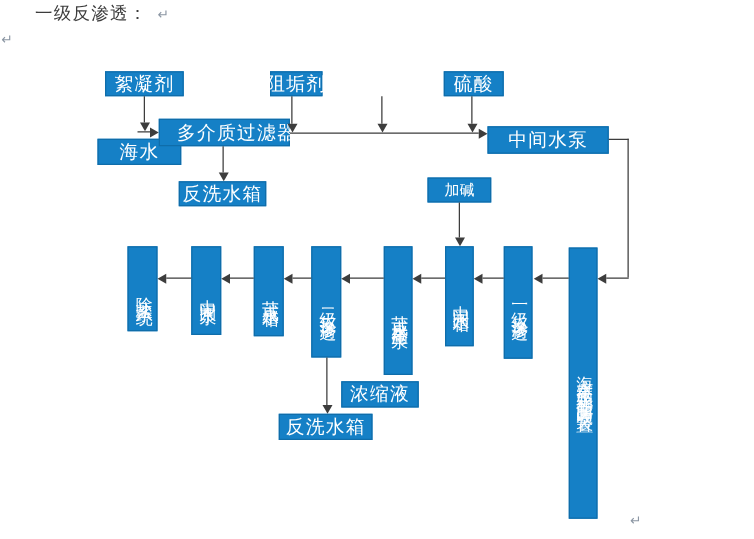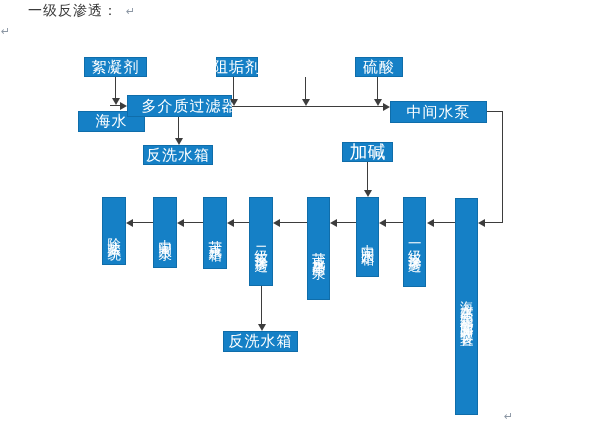--- a/index.html
+++ b/index.html
@@ -40,21 +40,21 @@
     color: var(--box_text);
     font-weight: normal;
     font-size: 15px;
     letter-spacing: 1px;
     display: flex;
     align-items: center;
     justify-content: center;
     white-space: nowrap;
     line-height: 1;
   }
-  .box.small { font-size: 18px; letter-spacing: 0; }
+  .box.small { font-size: 12px; letter-spacing: 0; }
   .vbox {
     writing-mode: vertical-rl;
     text-orientation: upright;
     font-size: 13.5px;
     letter-spacing: 3px;
     white-space: normal;
     padding-top: 3px;
   }
   .hline, .vline { position: absolute; background: var(--line); }
   .hline { height: 1px; }
@@ -86,20 +86,21 @@
 
   <div class="box vbox" style="left:102px;top:197px;width:24px;height:68px;">除盐系统</div>
   <div class="box vbox" style="left:153px;top:197px;width:24px;height:71px;">中间水泵</div>
   <div class="box vbox" style="left:203px;top:197px;width:24px;height:72px;">苦咸水箱</div>
   <div class="box vbox" style="left:249px;top:197px;width:24px;height:89px;">二级反渗透</div>
   <div class="box vbox" style="left:307px;top:197px;width:23px;height:103px;">苦咸水高压泵</div>
   <div class="box vbox" style="left:356px;top:197px;width:23px;height:80px;">中间水箱</div>
   <div class="box vbox" style="left:403px;top:197px;width:23px;height:90px;">一级反渗透</div>
   <div class="box vbox" style="left:455px;top:198px;width:23px;height:217px;">海水高压泵和能量回收装置</div>
 
+  <div class="box" style="left:273px;top:305px;width:62px;height:21px;">浓缩液</div>
   <div class="box" style="left:223px;top:331px;width:75px;height:21px;">反洗水箱</div>
 
   <div class="hline" style="left:110px;top:105px;width:11px;"></div>
   <div class="ah right" style="left:120px;top:101.5px;"></div>
 
   <div class="vline" style="left:115px;top:77px;height:21px;"></div>
   <div class="ah down" style="left:111.5px;top:98px;"></div>
 
   <div class="hline" style="left:232px;top:106px;width:151px;"></div>
   <div class="ah right" style="left:383px;top:102.5px;"></div>

